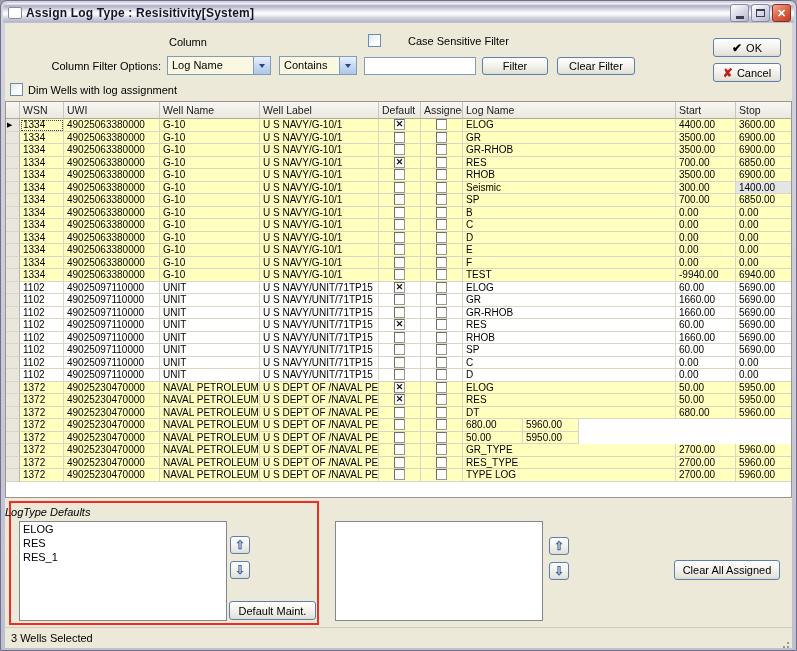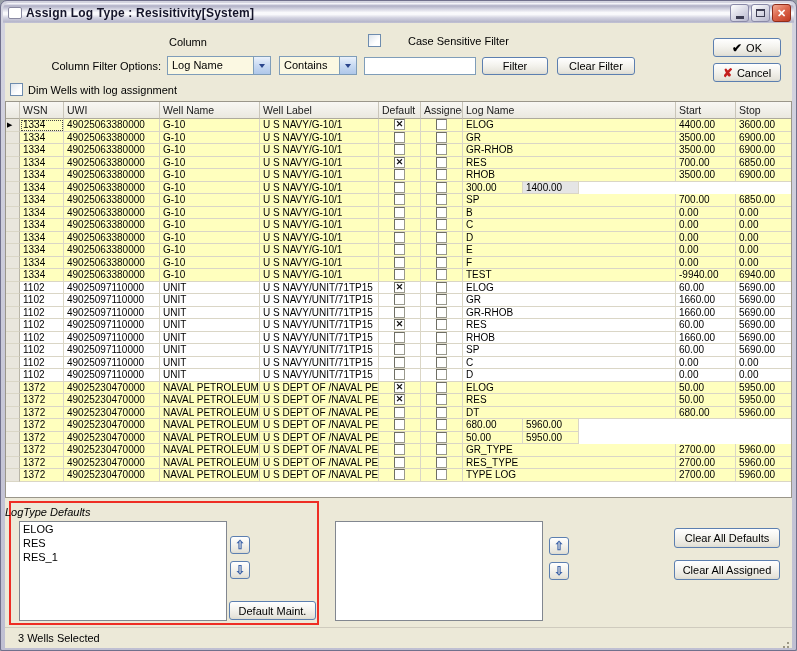--- a/index.html
+++ b/index.html
@@ -68,21 +68,21 @@
   .gck{ width:11px; height:11px; background:#FFFFFF; border:1px solid #9A9A8E; border-top-color:#6E6E64; border-left-color:#6E6E64; display:flex; align-items:center; justify-content:center; font-size:9px; font-weight:bold; color:#111; line-height:9px; }
   .focuscell{ outline:1px dotted #444; outline-offset:-2px; }
 
   
   .redrect{ position:absolute; left:4px; top:478px; width:310px; height:124px; border:2px solid #EE2D24; }
   .listbox{ position:absolute; width:208px; height:100px; background:#FFFFFF; border:1px solid #828790; overflow:hidden; }
   .lbitem{ font-size:11px; padding:1px 3px; white-space:nowrap; }
   .arrbtn{ width:20px; height:18px; }
 
   .statusbar{ position:absolute; left:0; right:0; top:604px; height:21px; background:#ECE9D8; border-top:1px solid #CFCBBE; display:flex; align-items:center; }
-  .statustext{ font-size:11px; padding-left:13px; color:#000; }
+  .statustext{ font-size:11px; padding-left:6px; color:#000; }
   .grip{ position:absolute; right:3px; bottom:4px; width:2px; height:2px; background:#9C9885;
          box-shadow: -8px 8px 0 #9C9885, -4px 8px 0 #9C9885, 0 8px 0 #9C9885, -4px 4px 0 #9C9885, 0 4px 0 #9C9885, 0 0 0 #9C9885; }
 </style>
 </head>
 <body>
 
 <div class="window">
   <div class="titlebar">
     <span class="ticon"></span>
     <span class="ttext">Assign Log Type : Resisitivity[System]</span>
@@ -241,20 +241,21 @@
             <div class="gcell c-wsn" style="background: rgb(255, 255, 190);">1334</div>
             <div class="gcell c-uwi" style="background: rgb(255, 255, 190);">49025063380000</div>
             <div class="gcell c-wname" style="background: rgb(255, 255, 190);">G-10</div>
             <div class="gcell c-wlabel" style="background: rgb(255, 255, 190);">U S NAVY/G-10/1</div>
             <div class="gcell c-def ckcell" style="background: rgb(255, 255, 190);">
               <span class="gck"></span>
             </div>
             <div class="gcell c-asg ckcell" style="background: rgb(255, 255, 190);">
               <span class="gck"></span>
             </div>
+            <div class="gcell c-log" style="background: rgb(255, 255, 190);">Seismic</div>
             <div class="gcell c-start" style="background: rgb(255, 255, 190);">300.00</div>
             <div class="gcell c-stop" style="background: #e5e5e5;">1400.00</div>
           </div>
           <div class="grow">
             <div class="gcell c-sel selcell"></div>
             <div class="gcell c-wsn" style="background: rgb(255, 255, 190);">1334</div>
             <div class="gcell c-uwi" style="background: rgb(255, 255, 190);">49025063380000</div>
             <div class="gcell c-wname" style="background: rgb(255, 255, 190);">G-10</div>
             <div class="gcell c-wlabel" style="background: rgb(255, 255, 190);">U S NAVY/G-10/1</div>
             <div class="gcell c-def ckcell" style="background: rgb(255, 255, 190);">
@@ -642,23 +643,20 @@
 
     <div class="listbox" style="left:330px; top:498px;"></div>
 
     <button class="xpbtn arrbtn" style="left:544px; top:514px;">
         <span class="arr">⇧</span>
       </button>
     <button class="xpbtn arrbtn" style="left:544px; top:539px;">
         <span class="arr">⇩</span>
       </button>
 
-    <button class="xpbtn" style="left:669px; top:505px; width:106px; height:20px;">
-        <span>Clear All Defaults</span>
-      </button>
     <button class="xpbtn" style="left:669px; top:537px; width:106px; height:20px;">
         <span>Clear All Assigned</span>
       </button>
 
     <div class="statusbar">
       <span class="statustext">3 Wells Selected</span>
       <span class="grip"></span>
     </div>
   </div>
 </div>

